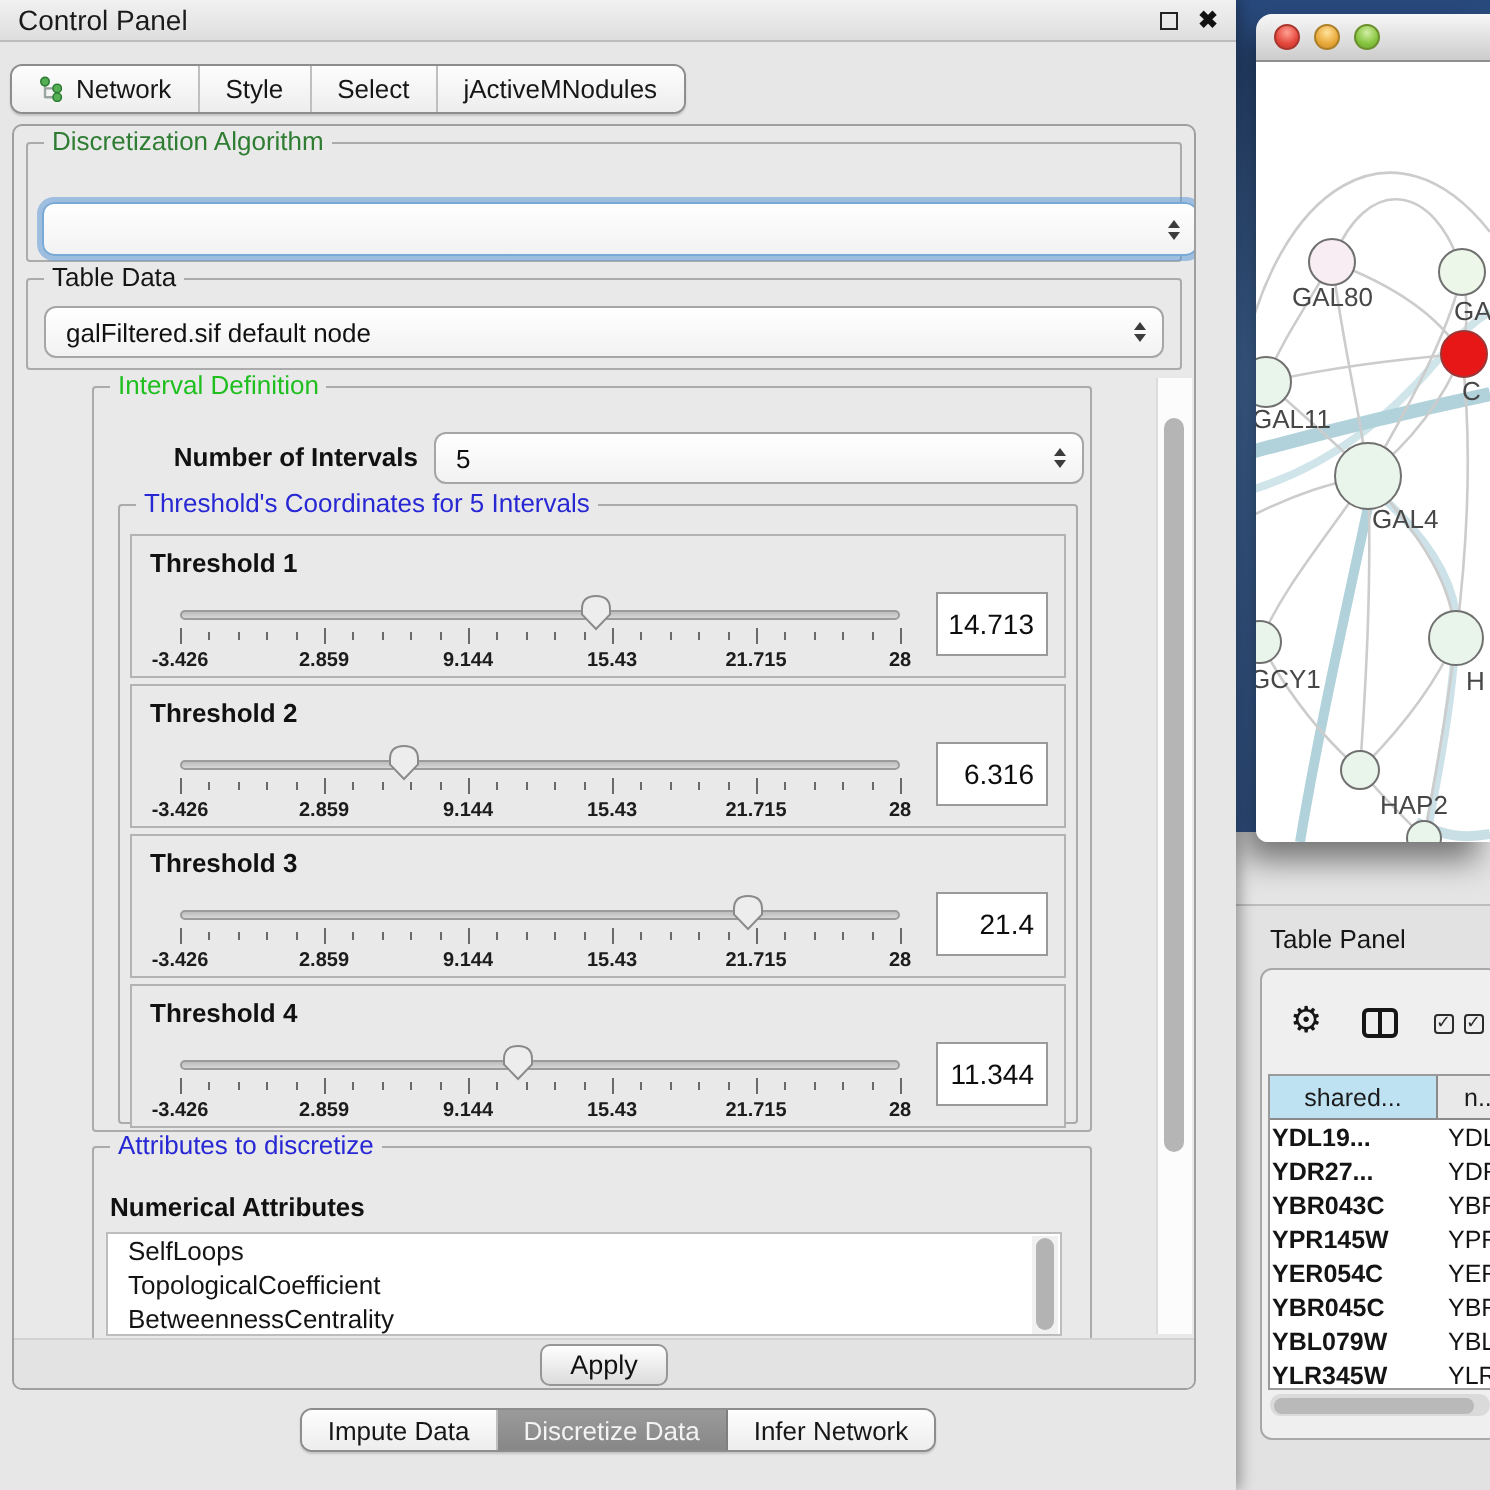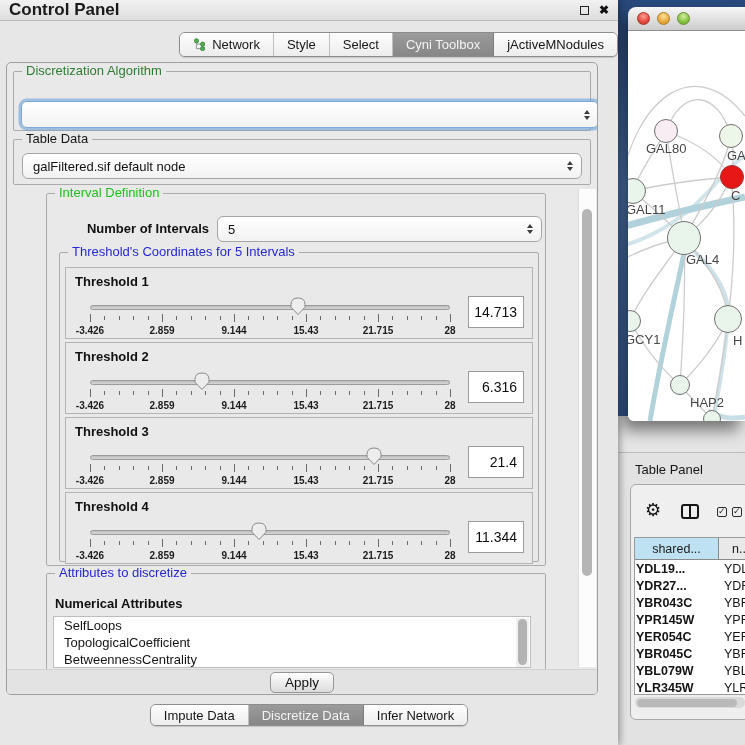--- a/index.html
+++ b/index.html
@@ -3,27 +3,27 @@
 <meta charset="utf-8">
 <style>
   * { margin:0; padding:0; box-sizing:border-box; }
   html,body { width:745px; height:745px; }
   body { font-family:"Liberation Sans", sans-serif; overflow:hidden; }
   .page { position:relative; width:745px; height:745px; background:#e5e5e5; overflow:hidden; }
 
   
   .control-window { position:absolute; left:0; top:0; width:618px; height:745px; background:#e7e7e7; z-index:5; box-shadow:2px 0 7px rgba(0,0,0,.35); }
   .titlebar { position:absolute; left:0; top:0; right:0; height:21px; background:linear-gradient(#f1f1f1,#dedede); border-bottom:1px solid #bcbcbc; display:flex; align-items:center; padding:0 9px; }
-  .tb-title { font-size:17px; color:#1a1a1a;font-weight:bold; }
+  .tb-title { font-size:14px; color:#1a1a1a; }
   .tb-icons { margin-left:auto; display:flex; align-items:center; gap:10px; }
   .undock { width:9px; height:9px; border:1.6px solid #222; display:inline-block; background:#fff0; }
   .closex { font-size:12px; font-weight:700; color:#111; line-height:1; cursor:default; }
 
   
-  .tabrow { position:absolute; top:32px; left:5px; right:0; display:flex; justify-content:flex-end; }
+  .tabrow { position:absolute; top:32px; left:5px; right:0; display:flex; justify-content:flex-start; }
   .bottabrow { position:absolute; top:704px; left:0; right:0; display:flex; justify-content:center; }
   .tabgroup { display:flex; border:1px solid #8d8d8d; border-radius:6px; overflow:hidden; background:#f5f5f5; height:25px; box-shadow:0 1px 1px rgba(0,0,0,.15); }
   .tabgroup.small { height:22px; }
   .tab { padding:0 13px; font-size:13px; display:flex; align-items:center; gap:6px; color:#161616; border-right:1px solid #bfbfbf; background:linear-gradient(#fdfdfd,#ededed); white-space:nowrap; }
   .tab:last-child { border-right:none; }
   .tab.selected { background:linear-gradient(#9b9b9b,#878787); color:#f3f3f3; border-right-color:#7e7e7e; }
 
   
   .main-panel { position:absolute; left:6px; top:62px; width:592px; height:633px; border:1px solid #9f9f9f; border-radius:5px; background:#e9e9e9; overflow:hidden;padding-left:24px; }
 
@@ -145,23 +145,20 @@
             <circle cx="9.6" cy="6.2" r="2.1" fill="#55b055" stroke="#2e7d32" stroke-width="0.8"></circle>
             <circle cx="9.6" cy="10.6" r="2.1" fill="#55b055" stroke="#2e7d32" stroke-width="0.8"></circle>
           </svg>
           <span>Network</span>
         </div>
         <div class="tab">
             <span>Style</span>
           </div>
         <div class="tab">
             <span>Select</span>
-          </div>
-        <div class="tab selected">
-            <span>Cyni Toolbox</span>
           </div>
         <div class="tab">
             <span>jActiveMNodules</span>
           </div>
       </div>
     </div>
 
     <div class="main-panel">
 
       <div class="groupbox algo-group">

